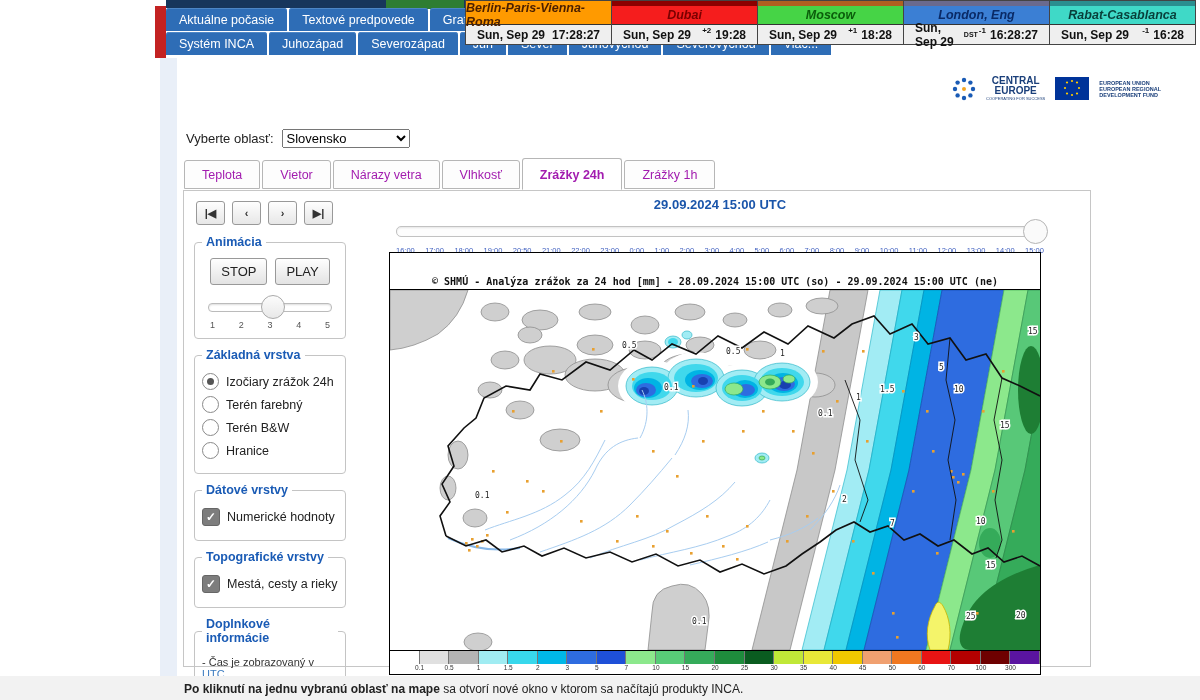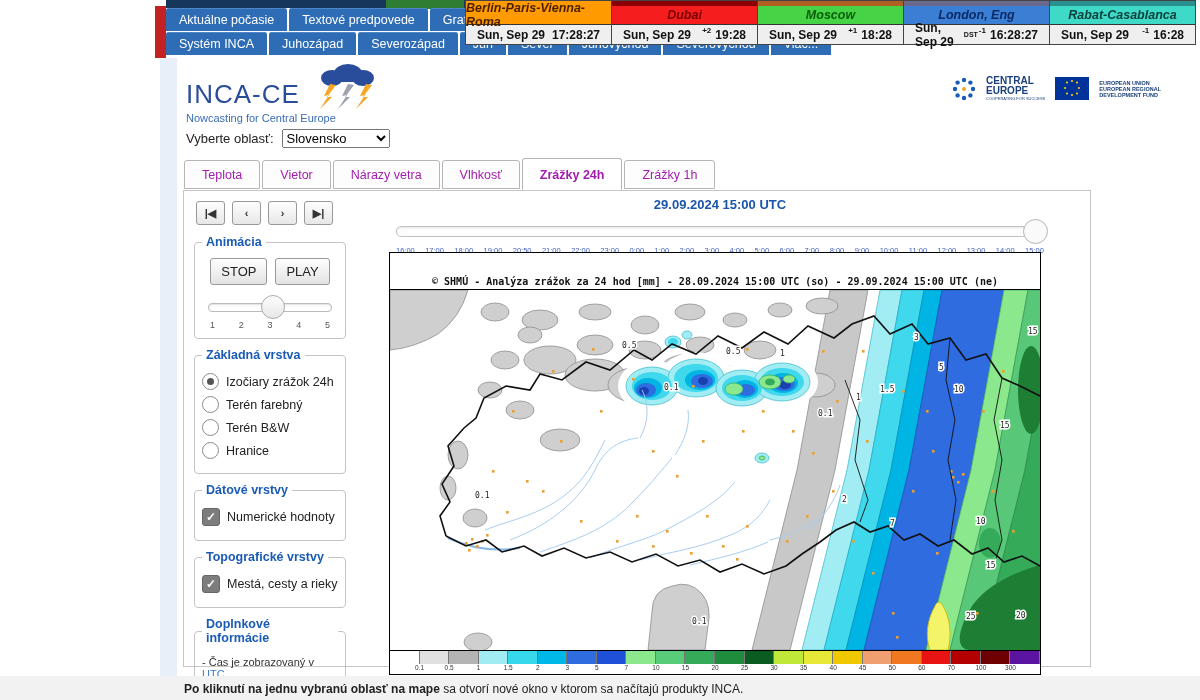--- a/index.html
+++ b/index.html
@@ -26,26 +26,26 @@
   .clock .date{flex:1;}
   .clock .off{font-size:8px;position:relative;top:-4px;margin-right:4px;}
   .clock .dst{font-size:7px;margin-right:1px;}
   .clock .time{text-align:right;}
   
   .logo{position:absolute;left:186px;top:64px;}
   .logo-line{display:flex;align-items:flex-end;}
   .logo-title{font-size:26px;color:#2a4d9b;letter-spacing:1px;}
   .logo-sub{font-size:11px;color:#3a6db5;margin-top:2px;}
   .partners{position:absolute;left:952px;top:76px;display:flex;gap:10px;align-items:center;}
-  .ce-text{font-size:10px;font-weight:bold;color:#1a3f7a;line-height:10px;}
+  .ce-text{font-size:10px;font-weight:bold;color:#1a3f7a;line-height:10px;text-align:center;}
   .ce-tag{font-size:4px;color:#1a3f7a;}
   .eu-text{font-size:5.5px;color:#1a3f7a;line-height:6px;font-weight:bold;}
   
   .region-row{position:absolute;left:186px;top:129px;display:flex;align-items:center;font-size:13px;}
-  .region-row select{margin-left:8px;width:108px;font-size:13px;font-family:"Liberation Sans",sans-serif;}
+  .region-row select{margin-left:8px;width:128px;font-size:13px;font-family:"Liberation Sans",sans-serif;}
   
   .tabstrip{position:absolute;left:184px;top:160px;display:flex;gap:2px;z-index:3;}
   .ptab{background:#fdfdfd;border:1px solid #b6b6b6;border-radius:3px 3px 0 0;padding:7px 17px 6px;
         font-size:12.5px;color:#a21caf;cursor:pointer;}
   .ptab.active{font-weight:bold;background:#fff;border-bottom:1px solid #fff;position:relative;top:1px;padding-top:9px;margin-top:-3px;}
   
   .panel{position:absolute;left:183px;top:190px;width:906px;height:475px;border:1px solid #c6c6c6;background:#fff;}
   
   .sidebar{position:absolute;left:10px;top:8px;width:152px;}
   .stepper{display:flex;gap:7px;margin:2px 0 10px 2px;}
@@ -163,35 +163,20 @@
         <div class="strip" style="background: rgb(42, 143, 143);"></div>
         <div class="head" style="background: rgb(63, 217, 199); color: rgb(8, 63, 58);">Rabat-Casablanca</div>
         <div class="body">
           <span class="date">Sun, Sep 29</span>
           <sup class="off">-1</sup>
           <span class="time">16:28</span>
         </div>
       </div>
     </div>
 
-  <div class="logo">
-    <div class="logo-line">
-      <span class="logo-title">INCA-CE</span>
-      <svg width="78" height="46" viewBox="0 0 78 46" style="margin-left:6px">
-        <ellipse cx="26" cy="14" rx="11" ry="8" fill="#2a4d9b"></ellipse>
-        <ellipse cx="42" cy="9" rx="14" ry="9" fill="#2a4d9b"></ellipse>
-        <ellipse cx="57" cy="14" rx="11" ry="8" fill="#2a4d9b"></ellipse>
-        <rect x="18" y="12" width="48" height="6" fill="#2a4d9b"></rect>
-        <polygon points="24,20 18,32 23,31 14,45 26,33 21,33 30,21" fill="#f5a623"></polygon>
-        <polygon points="42,20 36,32 41,31 32,45 44,33 39,33 48,21" fill="#9aa2ad"></polygon>
-        <polygon points="60,20 54,32 59,31 50,45 62,33 57,33 66,21" fill="#f5a623"></polygon>
-      </svg>
-    </div>
-    <div class="logo-sub">Nowcasting for Central Europe</div>
-  </div>
 
   <div class="partners">
     <svg width="24" height="24" viewBox="0 0 24 24">
       <g fill="#1a5bb5">
         <circle cx="12" cy="3" r="2.2"></circle>
           <circle cx="18.4" cy="5.6" r="2.2"></circle>
           <circle cx="21" cy="12" r="2.2"></circle>
         <circle cx="18.4" cy="18.4" r="2.2"></circle>
           <circle cx="12" cy="21" r="2.2"></circle>
           <circle cx="5.6" cy="18.4" r="2.2"></circle>

